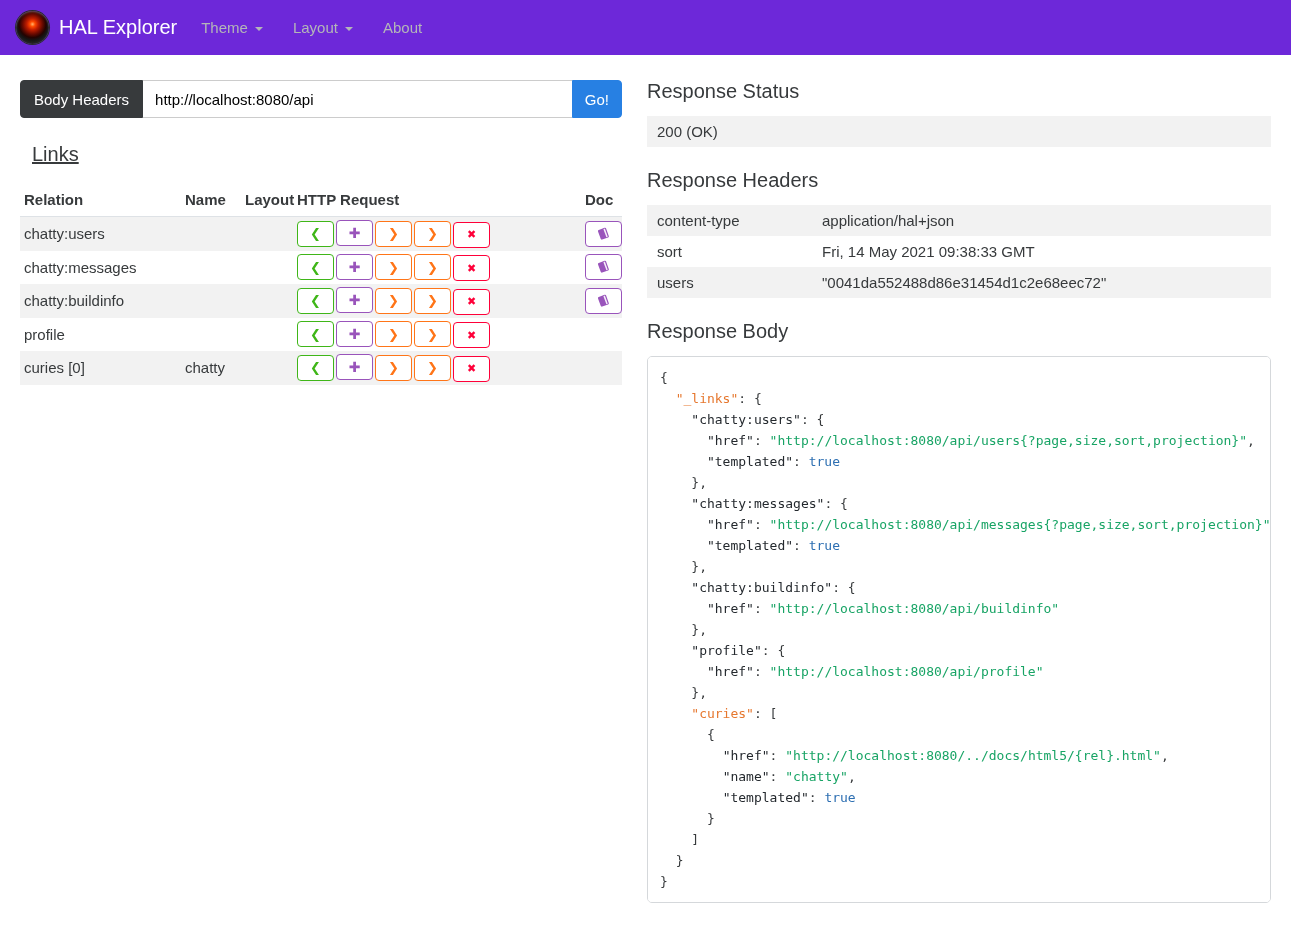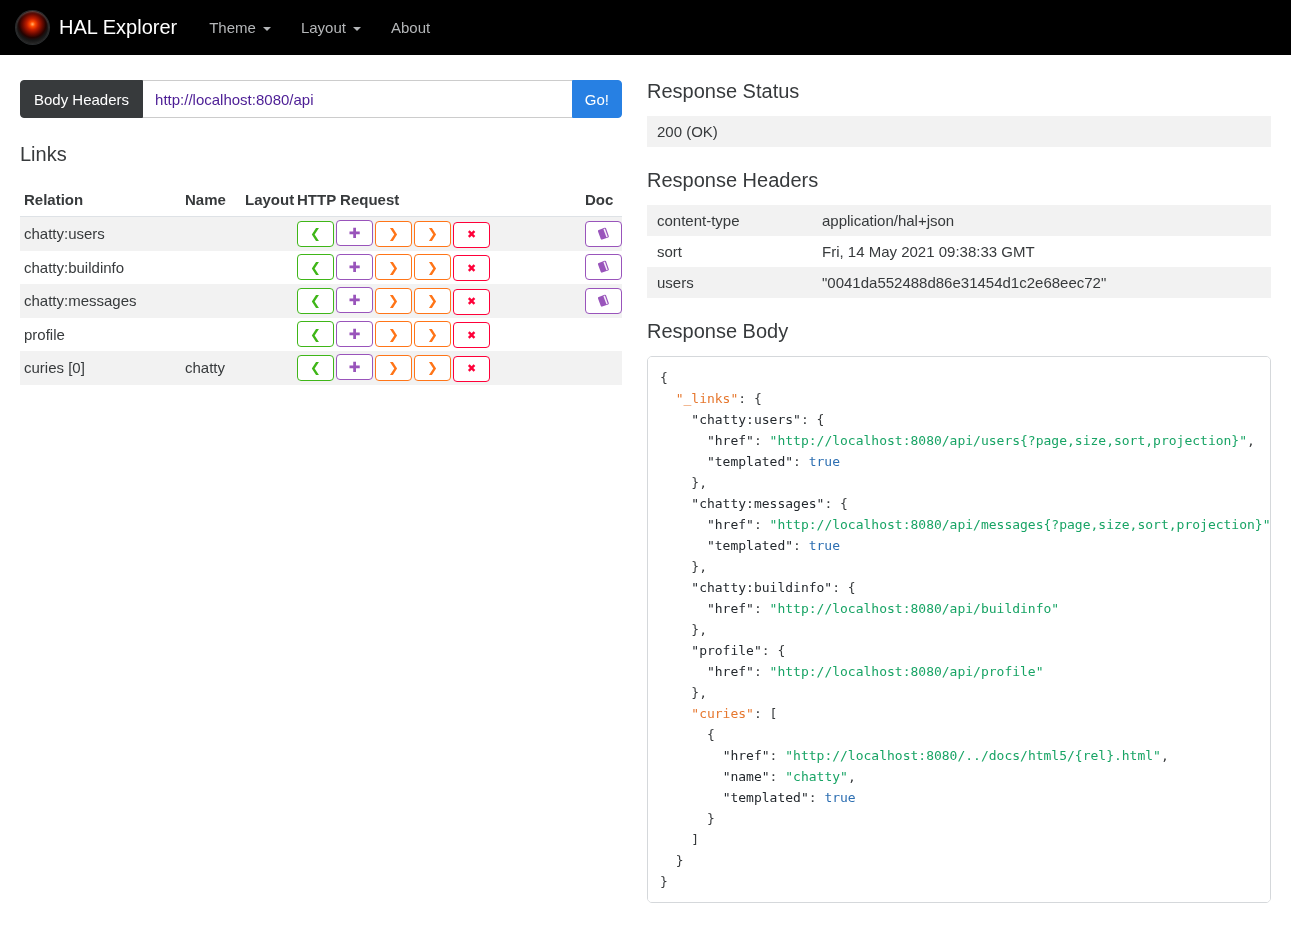--- a/index.html
+++ b/index.html
@@ -17,50 +17,50 @@
   }
   .brand { display:flex; align-items:center; gap:10px; color:#fff; font-size:20px; cursor:pointer; }
   .hal-eye {
     width:33px; height:33px; border-radius:50%;
     background: radial-gradient(circle at 50% 40%,
       #ffb36b 0%, #ff4a00 10%, #c21e00 22%, #6d0a00 38%,
       #230301 52%, #151515 62%, #2e2e2e 82%, #3d3d3d 100%);
     box-shadow: inset 0 1px 2px rgba(255,255,255,.3), 0 0 0 1px #2a2d2f;
     flex:none;
   }
-  .nav-menu { display:flex; align-items:center; gap:30px; }
+  .nav-menu { display:flex; align-items:center; margin-left:24px; gap:30px; }
   .nav-link { color:#b4b6b8; font-size:15px; display:flex; align-items:center; gap:7px; cursor:pointer; text-decoration:none; }
   .caret {
     width:0; height:0; display:inline-block;
     border-left:4px solid transparent; border-right:4px solid transparent;
     border-top:4px solid currentColor; margin-top:2px;
   }
   
   .main { display:flex; align-items:flex-start; gap:25px; padding:25px 20px 0 20px; }
   .col-left  { width:602px; flex:none; }
   .col-right { flex:1; min-width:0; }
   
   .input-group { display:flex; height:38px; width:100%; }
   .btn-edit-headers {
     background:#373a3c; color:#fff; border:1px solid #373a3c;
     border-radius:4px 0 0 4px; font-size:15px; padding:0 13px;
     cursor:pointer; font-family:inherit; flex:none;
   }
   .url-input {
     flex:1; border:1px solid #ccc; border-left:none; border-right:none;
-    padding:0 12px; font-size:15px; color:#4c1d95; font-family:inherit; outline:none;
+    padding:0 12px; font-size:15px; color:#000000; font-family:inherit; outline:none;
   }
   .btn-go {
     background:#2780e3; color:#fff; border:1px solid #2780e3;
     border-radius:0 4px 4px 0; font-size:15px; padding:0 12px;
     cursor:pointer; font-family:inherit; flex:none;
   }
   
   .section-title { font-size:20px; font-weight:400; color:#373a3c; }
-  .links-title { margin:25px 0 12px 0; }
+  .links-title { margin:25px 0 12px 12px;text-decoration:underline; }
   .mt-section { margin-top:22px; }
   
   .links-table { width:100%; border-collapse:collapse; font-size:15px; table-layout:fixed;margin-top:20px; }
   .links-table th {
     text-align:left; font-weight:bold; color:#373a3c;
     padding:5px 4px 8px 4px; border-bottom:1px solid #dee2e6;
   }
   .links-table th.col-0 { width:161px; }
   .links-table th.col-1 { width:60px; }
   .links-table th.col-2 { width:52px; }
@@ -88,21 +88,21 @@
     margin:13px 0 22px 0; border:1px solid #d5d8db; border-radius:5px;
     padding:10px 12px; background:#fff;
     font-family:"DejaVu Sans Mono", monospace; font-size:13px; line-height:21px;
     white-space:pre; overflow:auto;
   }
   .code-line { min-height:21px; }
 </style>
 </head>
 <body>
 
-<nav class="navbar" style="background: #000000; gap: 32px;">
+<nav class="navbar" style="background: #6d28d9;">
   <div class="brand">
     <span class="hal-eye"></span>
     <span>HAL Explorer</span>
   </div>
   <div class="nav-menu">
       <a class="nav-link">
         <span>Theme</span>
         <span class="caret"></span>
       </a>
       <a class="nav-link">
@@ -157,21 +157,21 @@
                   <svg width="15" height="14" viewBox="0 0 15 14">
                     <g transform="rotate(-20 7.5 7)">
                       <rect x="3.2" y="1.6" width="8.6" height="10.2" rx="1.2" fill="currentColor"></rect>
                       <rect x="9.1" y="2.4" width="1.5" height="8.6" fill="#ffffff" opacity="0.9"></rect>
                     </g>
                   </svg>
                 </span>
               </button></td>
           </tr>
           <tr>
-            <td>chatty:buildinfo</td>
+            <td>chatty:messages</td>
             <td></td>
             <td></td>
             <td><button class="req-btn" style="color: rgb(63, 182, 24); border-color: rgb(63, 182, 24);">
                 <span class="glyph glyph-get">❮</span>
               </button><button class="req-btn" style="color: rgb(153, 84, 187); border-color: rgb(153, 84, 187);">
                 <span class="glyph glyph-post">✚</span>
               </button><button class="req-btn" style="color: rgb(255, 117, 24); border-color: rgb(255, 117, 24);">
                 <span class="glyph glyph-put">❯</span>
               </button><button class="req-btn" style="color: rgb(255, 117, 24); border-color: rgb(255, 117, 24);">
                 <span class="glyph glyph-patch">❯</span>
@@ -183,21 +183,21 @@
                   <svg width="15" height="14" viewBox="0 0 15 14">
                     <g transform="rotate(-20 7.5 7)">
                       <rect x="3.2" y="1.6" width="8.6" height="10.2" rx="1.2" fill="currentColor"></rect>
                       <rect x="9.1" y="2.4" width="1.5" height="8.6" fill="#ffffff" opacity="0.9"></rect>
                     </g>
                   </svg>
                 </span>
               </button></td>
           </tr>
           <tr>
-            <td>chatty:messages</td>
+            <td>chatty:buildinfo</td>
             <td></td>
             <td></td>
             <td><button class="req-btn" style="color: rgb(63, 182, 24); border-color: rgb(63, 182, 24);">
                 <span class="glyph glyph-get">❮</span>
               </button><button class="req-btn" style="color: rgb(153, 84, 187); border-color: rgb(153, 84, 187);">
                 <span class="glyph glyph-post">✚</span>
               </button><button class="req-btn" style="color: rgb(255, 117, 24); border-color: rgb(255, 117, 24);">
                 <span class="glyph glyph-put">❯</span>
               </button><button class="req-btn" style="color: rgb(255, 117, 24); border-color: rgb(255, 117, 24);">
                 <span class="glyph glyph-patch">❯</span>

